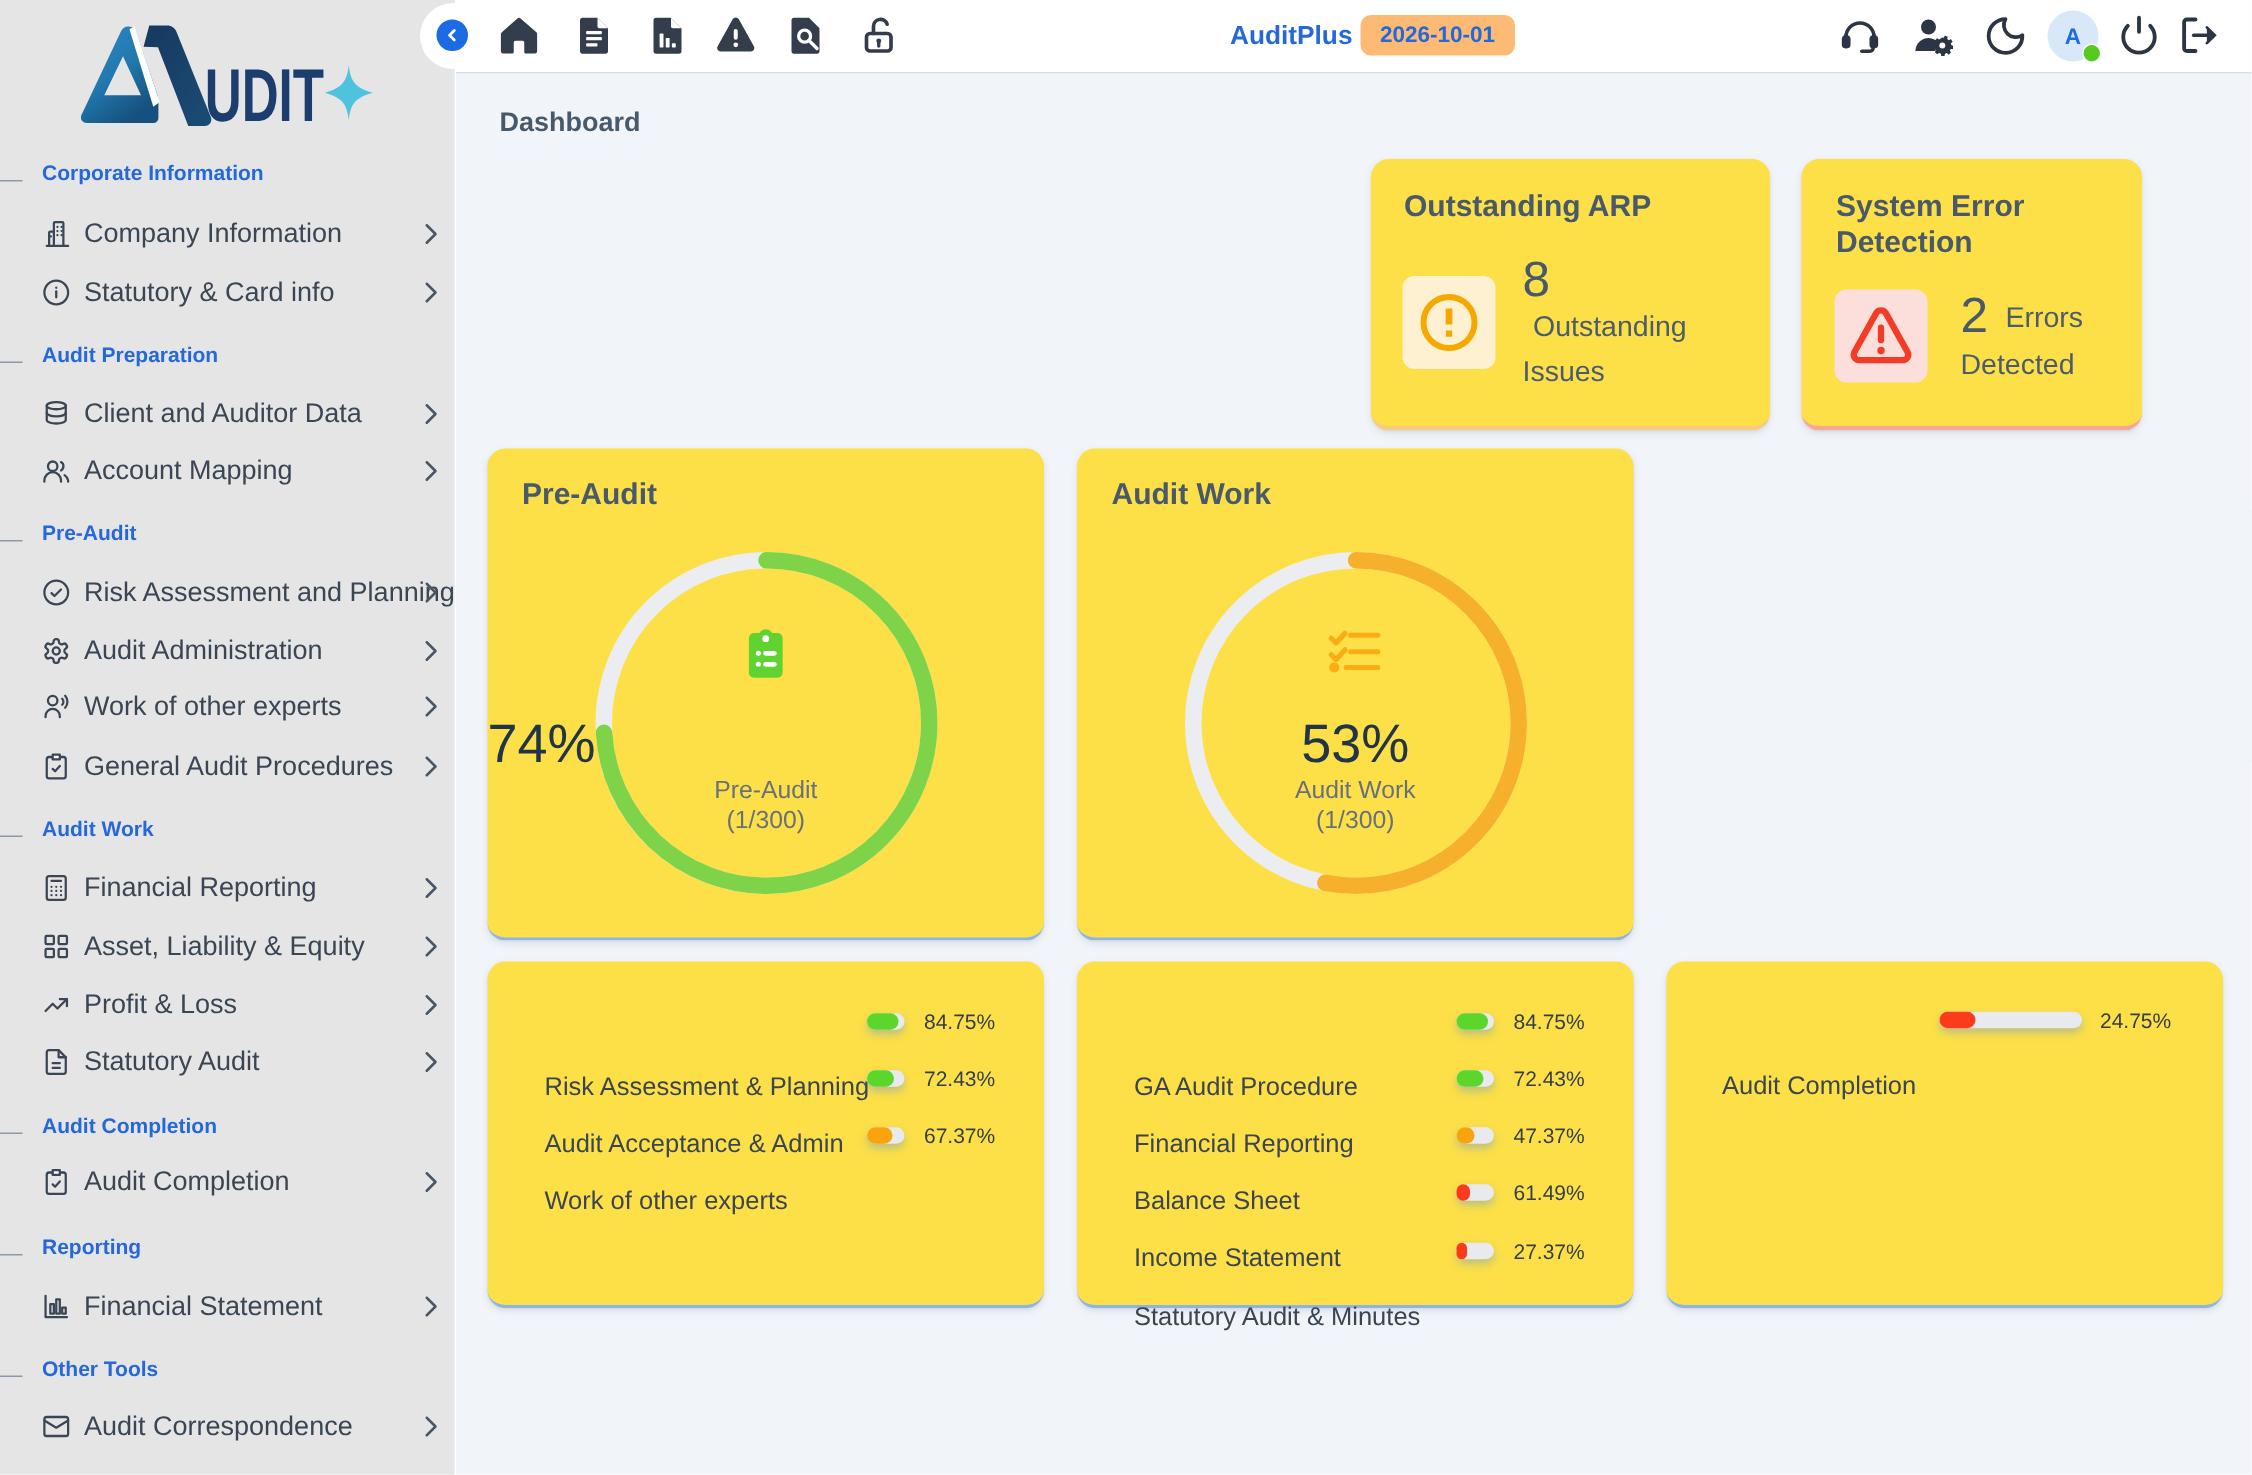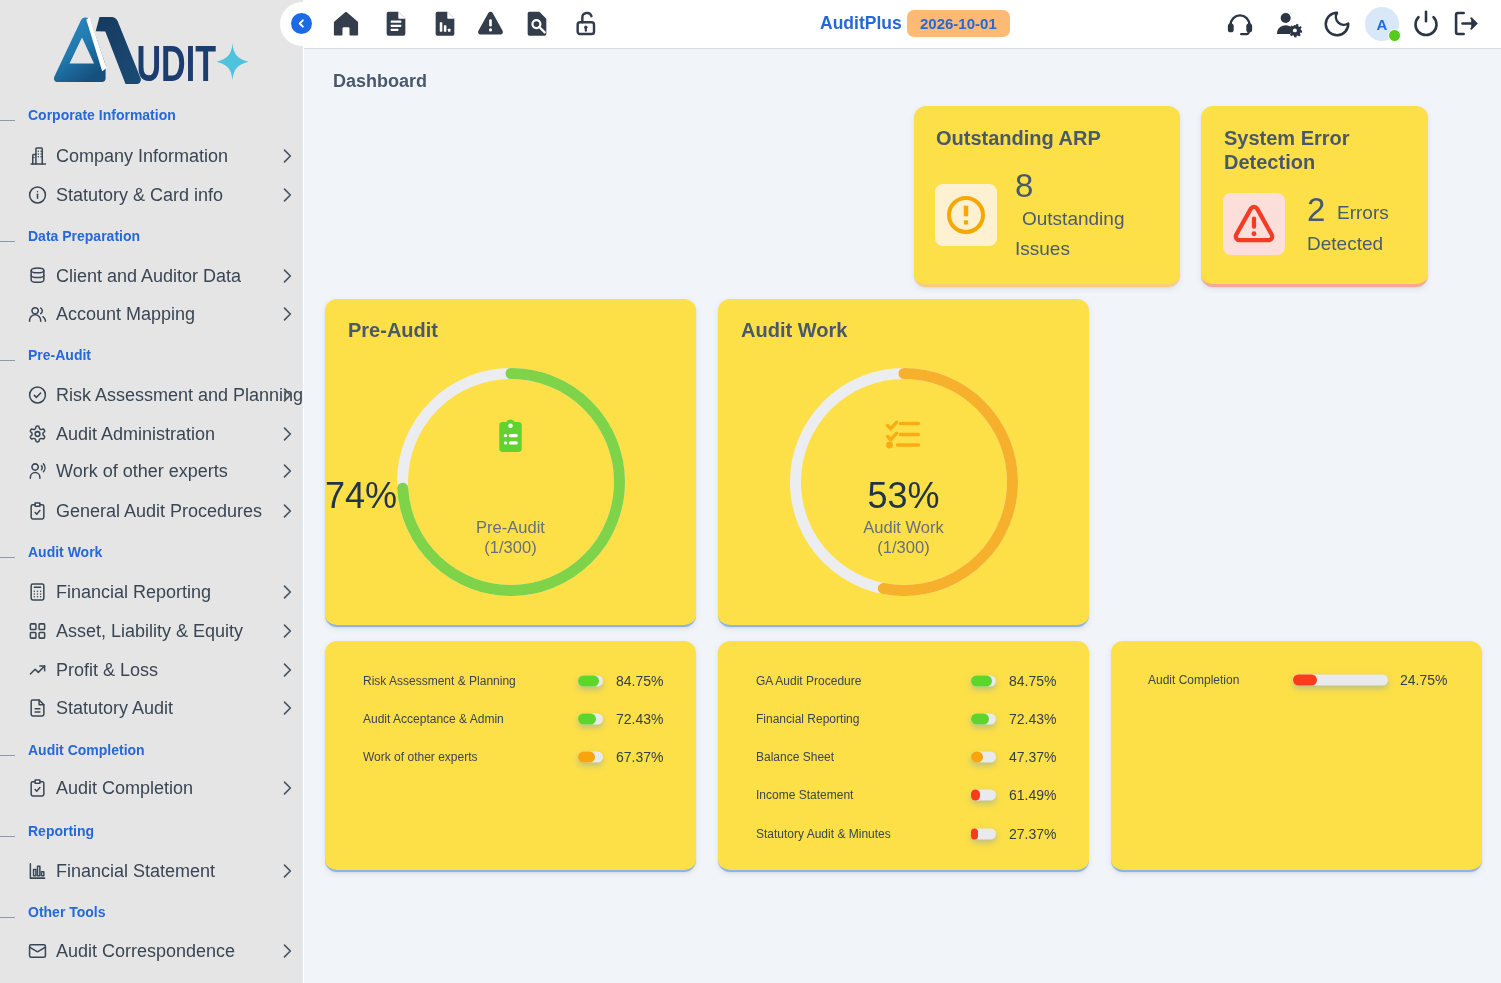--- a/index.html
+++ b/index.html
@@ -30,21 +30,21 @@
 .card.bb-red { border-bottom:3px solid #f7a795; }
 .card.bb-blue { border-bottom:2px solid #8cb4e9; }
 .ctitle { position:absolute; font-size:20px; font-weight:700; color:#49596c; }
 h1.dash-title { position:absolute; left:29px; top:22px; font-size:18px; font-weight:700; color:#49596c; }
 .statnum { font-size:33px; font-weight:400; color:#49596c; }
 .stattxt { font-size:19px; color:#4c5c6f;text-align:center; }
 .iconbox { position:absolute; width:62px; height:62px; border-radius:8px; display:flex; align-items:center; justify-content:center; }
 .ring-wrap { position:absolute; width:230px; height:230px; }
 .pct { font-size:36px; color:#223448; }
 .sub { font-size:16.5px; color:#68707b; line-height:20px; }
-.prow-label { position:absolute; font-size:12px; color:#3b4552; white-space:nowrap; transform:translateY(-50%); }
+.prow-label { position:absolute; font-size:17px; color:#3b4552; white-space:nowrap; transform:translateY(-50%);margin-top:44px; }
 .ptrack { position:absolute; height:11px; border-radius:6px; background:#e8eaee; transform:translateY(-50%); box-shadow:0 3px 6px rgba(59,130,246,.35); }
 .pfill { position:absolute; left:0; top:0; height:11px; border-radius:6px; }
 .ppct { position:absolute; font-size:14px; color:#333e4b; transform:translateY(-50%); }
 </style>
 </head>
 <body>
 <div class="sidebar" id="sidebar">
 <svg style="position:absolute;left:54px;top:16px" width="196" height="68" viewBox="0 0 196 68">
 <defs>
 <linearGradient id="lgA" x1="0" y1="0" x2="0.6" y2="1">
@@ -92,21 +92,21 @@
       </span>
       <span class="txt">Statutory &amp; Card info</span>
       <span class="chev">
         <svg viewBox="0 0 24 24" fill="none" stroke="#4a5662" stroke-width="2" stroke-linecap="round" stroke-linejoin="round">
           <polyline points="9,5 16,12 9,19"></polyline>
         </svg>
       </span>
     </div>
 
 <div class="dash" style="top:241px"></div>
-    <div class="sec" style="top:236px">Data Preparation</div>
+    <div class="sec" style="top:236px">Audit Preparation</div>
 <div class="item" style="top:276px">
       <span class="ic">
         <svg viewBox="0 0 24 24" fill="none" stroke="#3a4654" stroke-width="1.9" stroke-linecap="round" stroke-linejoin="round">
           <ellipse cx="12" cy="5" rx="8" ry="3"></ellipse>
           <path d="M4 5v6c0 1.66 3.58 3 8 3s8-1.34 8-3V5"></path>
           <path d="M4 11v6c0 1.66 3.58 3 8 3s8-1.34 8-3v-6"></path>
         </svg>
       </span>
       <span class="txt">Client and Auditor Data</span>
       <span class="chev">

